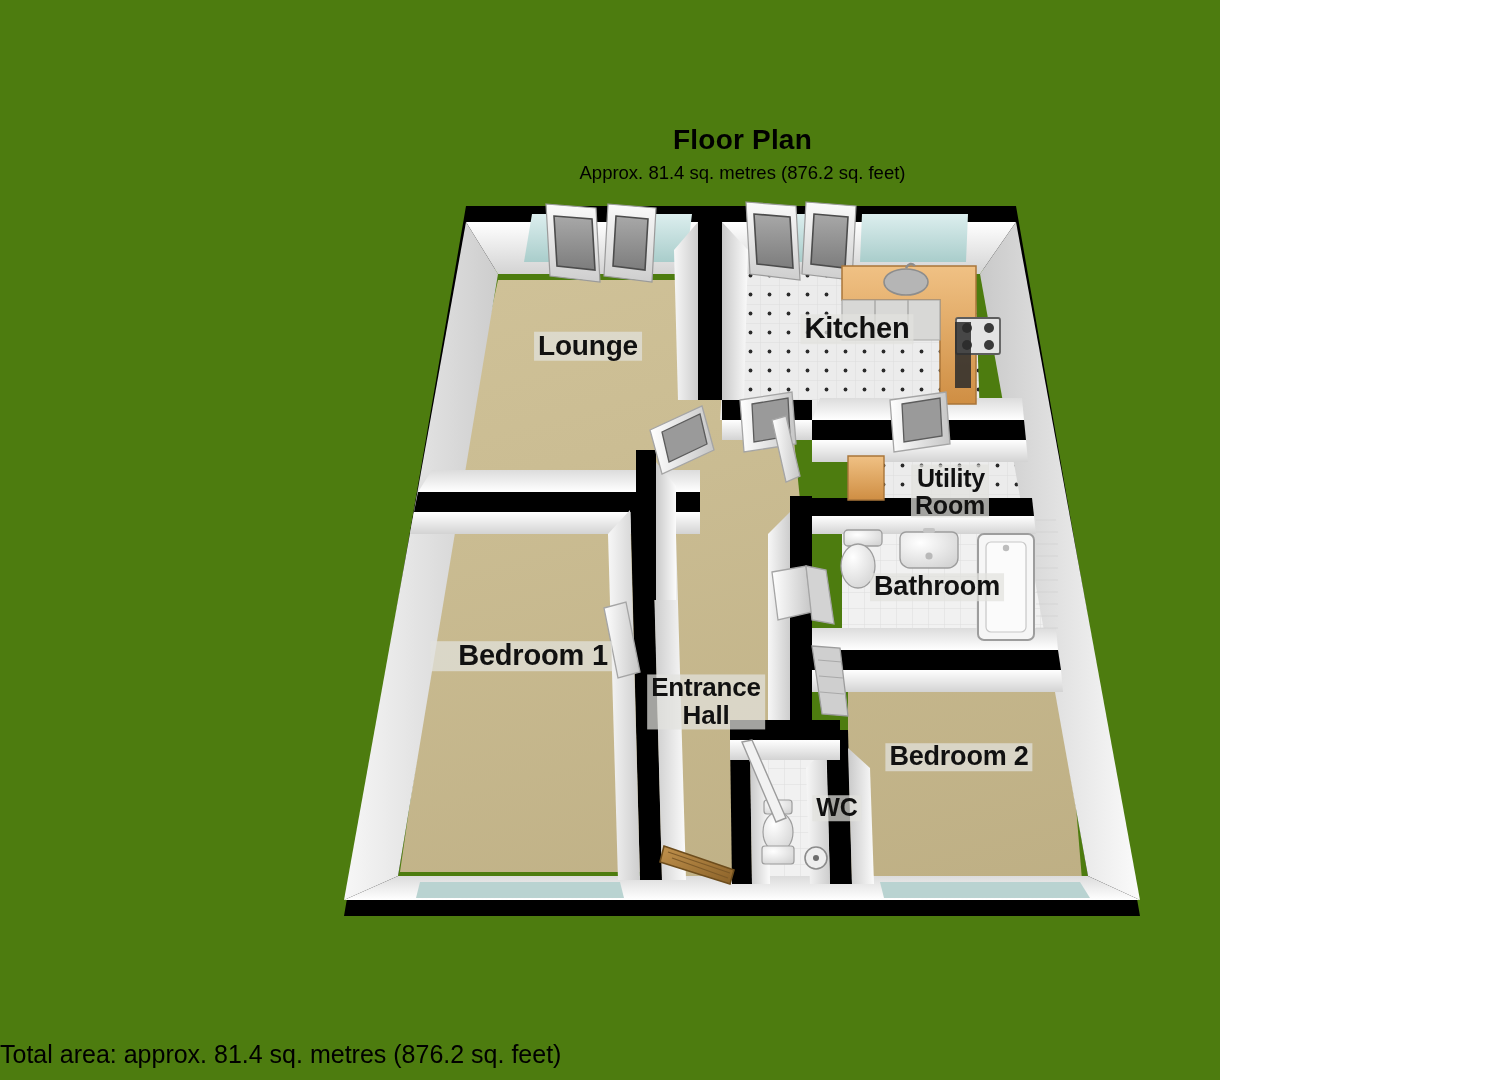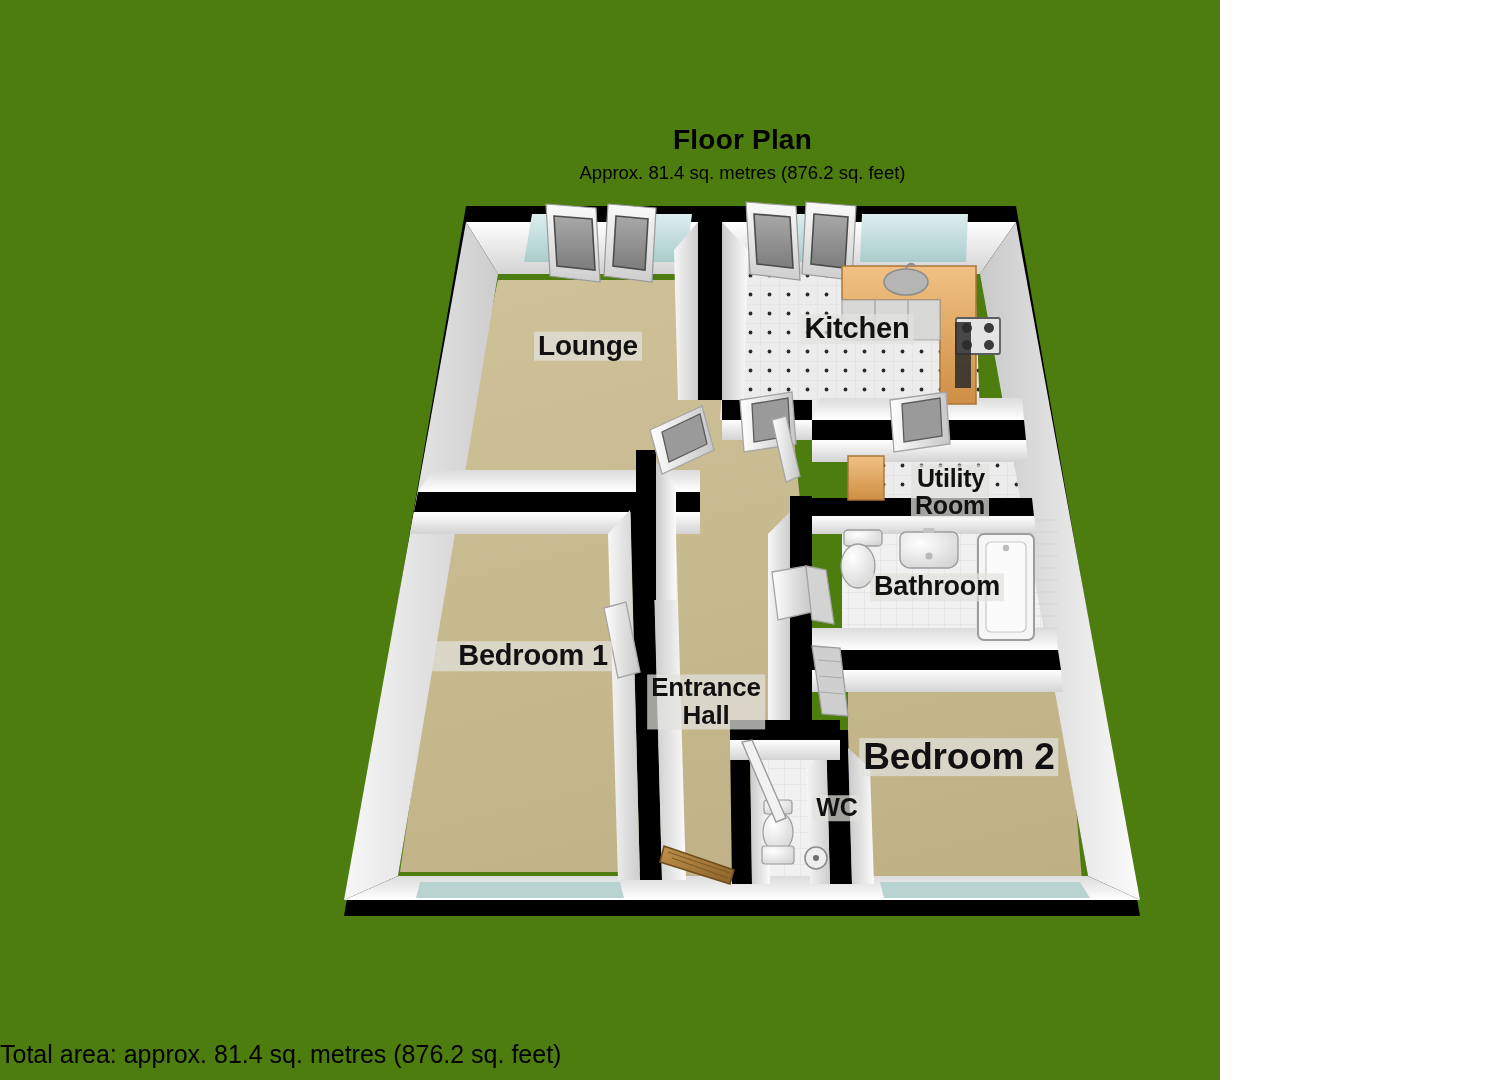--- a/index.html
+++ b/index.html
@@ -81,21 +81,21 @@
     text-align: center;
     transform: translate(-50%, -50%);
     letter-spacing: -0.2px;
     pointer-events: none;
   }
   .lbl-lounge   { font-size: 28px; }
   .lbl-kitchen  { font-size: 29px; }
   .lbl-utility  { font-size: 25px; line-height: 1.06; }
   .lbl-bathroom { font-size: 27px; }
   .lbl-bed1     { font-size: 29px; padding-left: 28px; }
-  .lbl-bed2     { font-size: 37px; }
+  .lbl-bed2     { font-size: 27px; }
   .lbl-hall     { font-size: 26px; line-height: 1.06; }
   .lbl-wc       { font-size: 25px; margin-left: 44px; }
 </style>
 </head>
 <body>
 
 <div id="page">
 
   <div class="header">
     <div class="plan-title">Floor Plan</div>

